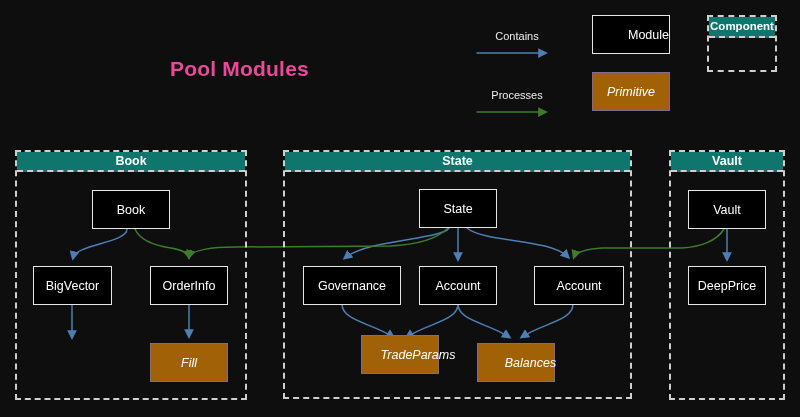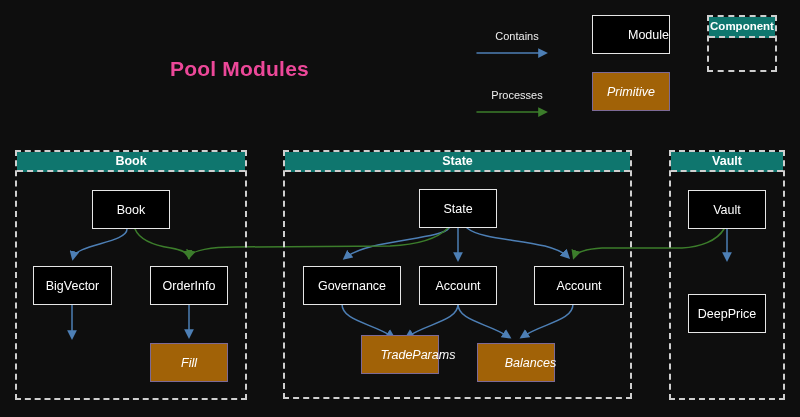--- a/index.html
+++ b/index.html
@@ -114,17 +114,17 @@
   <div class="node primitive" style="left:361px;top:335px;padding-left:36px;">
     <span>TradeParams</span>
   </div>
   <div class="node primitive" style="left:477px;top:343px;padding-left:29px;">
     <span>Balances</span>
   </div>
 
   <div class="node" style="left:688px;top:190px;">
     <span>Vault</span>
   </div>
-  <div class="node" style="left:688px;top:266px;margin-top:28px;">
+  <div class="node" style="left:688px;top:266px;">
     <span>DeepPrice</span>
   </div>
 
 </div>
 
 </body></html>

